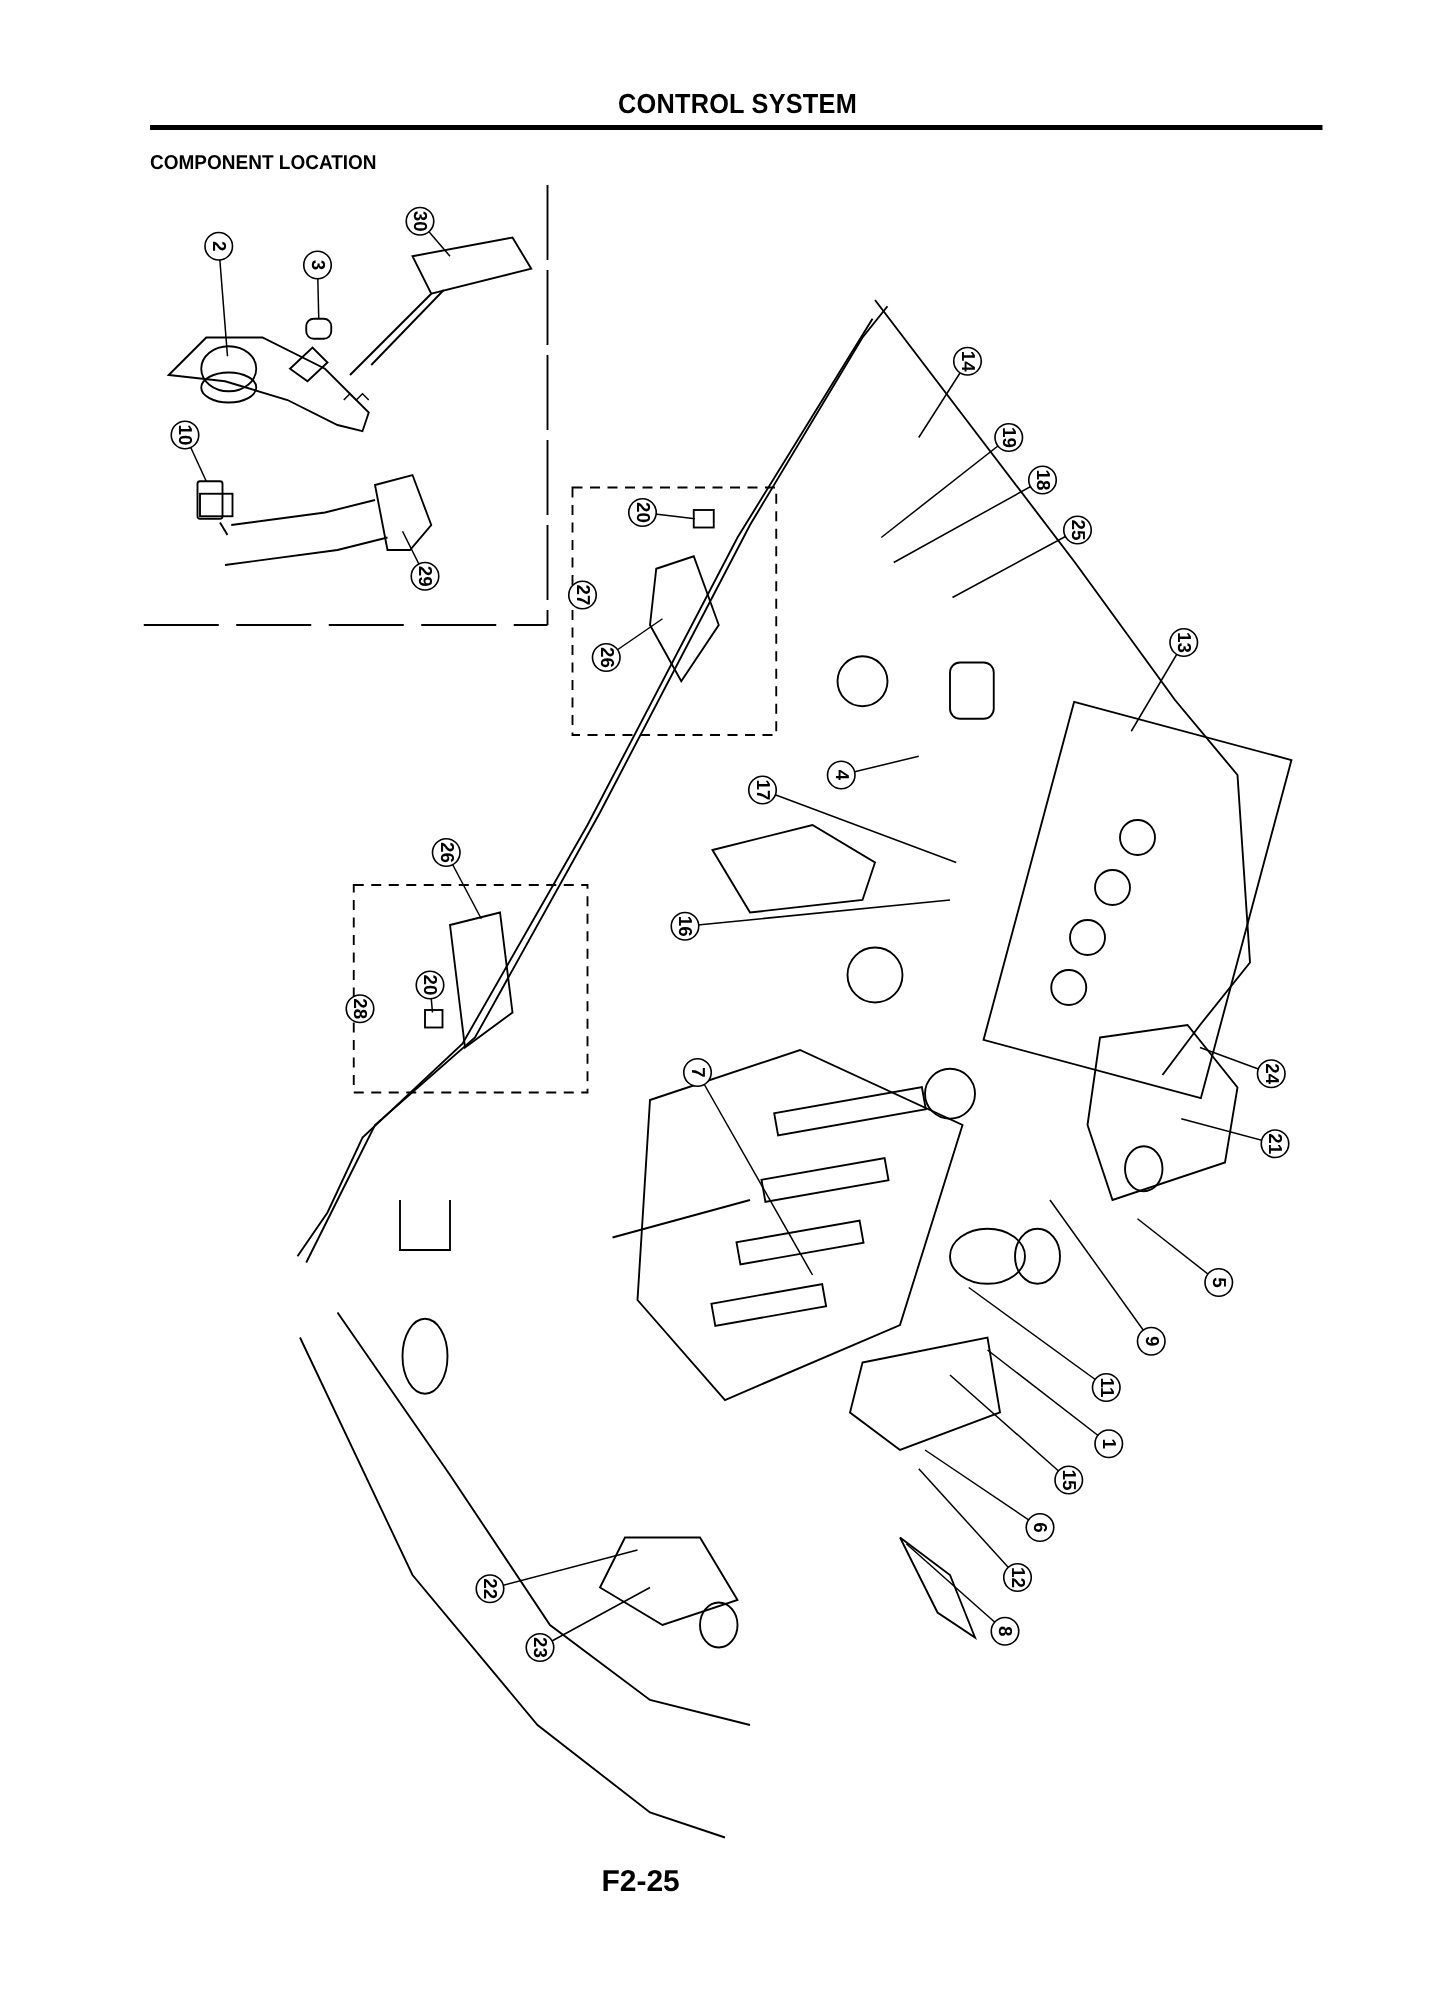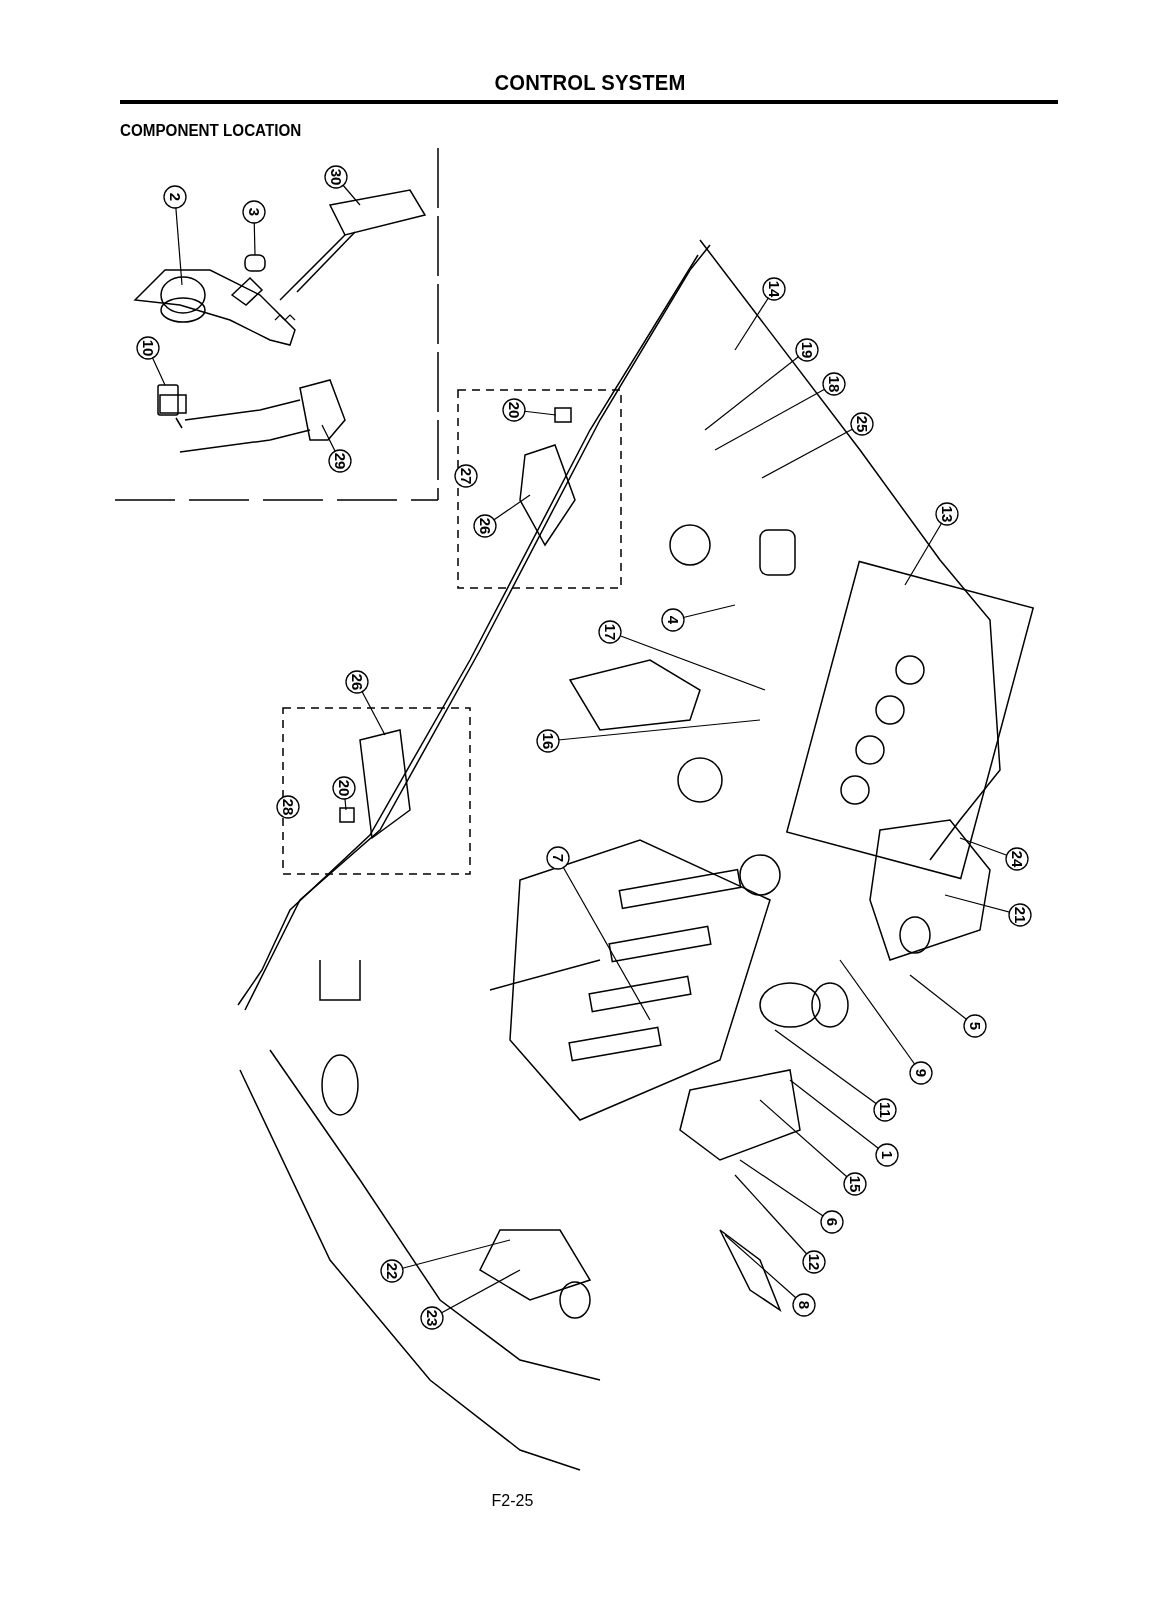--- a/index.html
+++ b/index.html
@@ -1,20 +1,20 @@
 <!DOCTYPE html>
 <html><head>
 <meta charset="utf-8">
 <style>
   html, body { margin: 0; padding: 0; background: #ffffff; }
   body { width: 1153px; height: 1600px; position: relative; overflow: hidden; font-family: "Liberation Sans", sans-serif; color: #000; }
   .header-title { position: absolute; top: 70px; left: 0; width: 1180px; text-align: center; font-weight: bold; font-size: 22px; letter-spacing: 0.2px; transform: scaleX(0.92); }
   .header-rule { position: absolute; top: 100px; left: 120px; width: 938px; height: 4px; background: #000; }
   .section-title { position: absolute; top: 122px; left: 120px; font-weight: bold; font-size: 16px; transform-origin: left; transform: scaleX(0.95); }
-  .page-number { position: absolute; top: 1492px; left: 0; width: 1025px; text-align: center; font-weight: normal; font-size: 16px; }
+  .page-number { position: absolute; top: 1492px; left: 0; width: 1025px; text-align: center; font-weight: bold; font-size: 24px; }
   svg#diagram { position: absolute; left: 0; top: 0; }
   .callout-text { font-family: "Liberation Sans", sans-serif; font-size: 15px; font-weight: bold; }
 </style>
 </head>
 <body>
 
 <div class="header-title">CONTROL SYSTEM</div>
 <div class="header-rule"></div>
 <div class="section-title">COMPONENT LOCATION</div>
 

